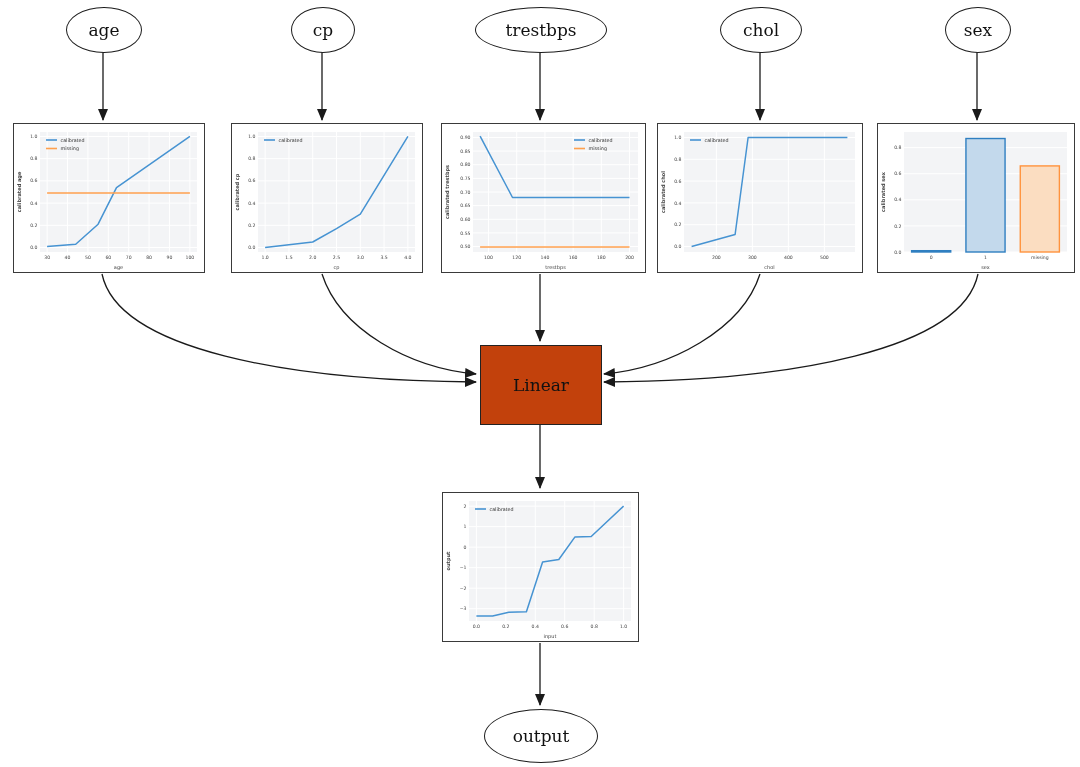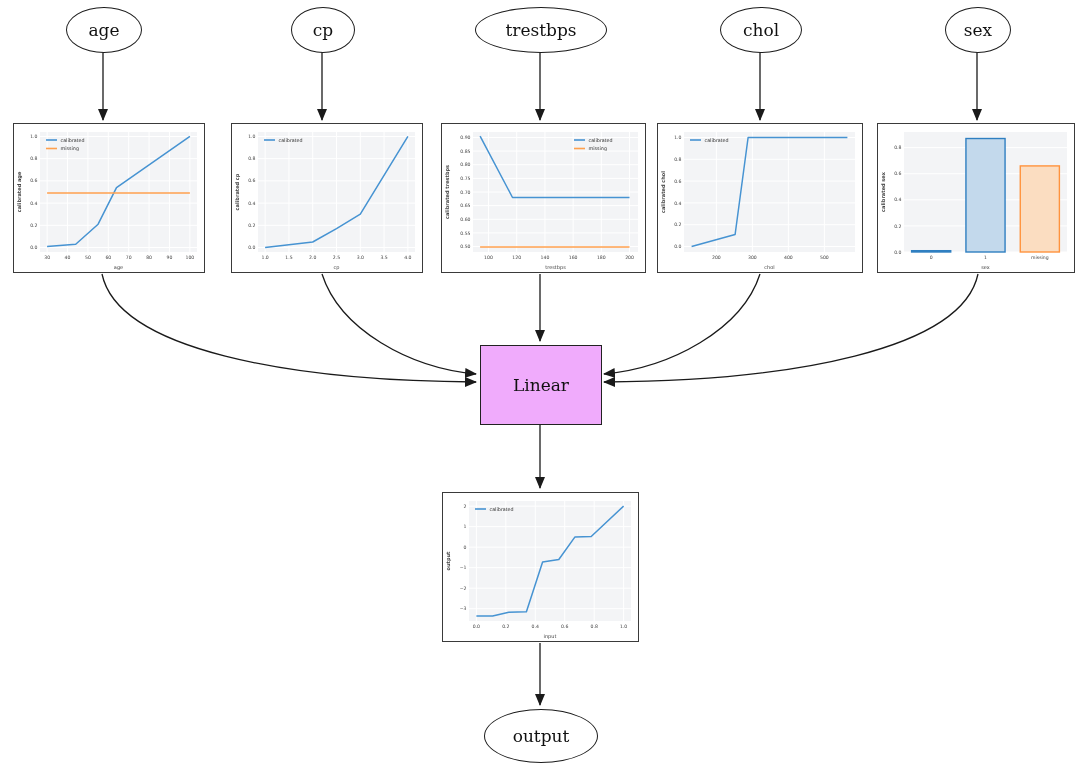--- a/index.html
+++ b/index.html
@@ -7,21 +7,21 @@
     width:1080px;height:767px;position:relative;background:#ffffff;
     font-family:"DejaVu Sans",sans-serif;overflow:hidden;
   }
   .edges-layer{position:absolute;left:0;top:0;z-index:1;}
   .node-ellipse{
     position:absolute;z-index:3;background:#ffffff;border:1px solid #1c1c1c;
     border-radius:50%;display:flex;align-items:center;justify-content:center;
     font-family:"DejaVu Serif","Liberation Serif",serif;font-size:17px;color:#111;
   }
   .combiner-box{
-    position:absolute;z-index:3;background:#f0abfc;border:1.4px solid #222;
+    position:absolute;z-index:3;background:#c2410c;border:1.4px solid #222;
     display:flex;align-items:center;justify-content:center;
     font-family:"DejaVu Serif","Liberation Serif",serif;font-size:17px;color:#111;
   }
   .panel{
     position:absolute;z-index:2;background:#ffffff;border:1.5px solid #3a3a3a;
     box-sizing:border-box;
   }
   .panel svg{display:block;}
 </style>
 </head>

